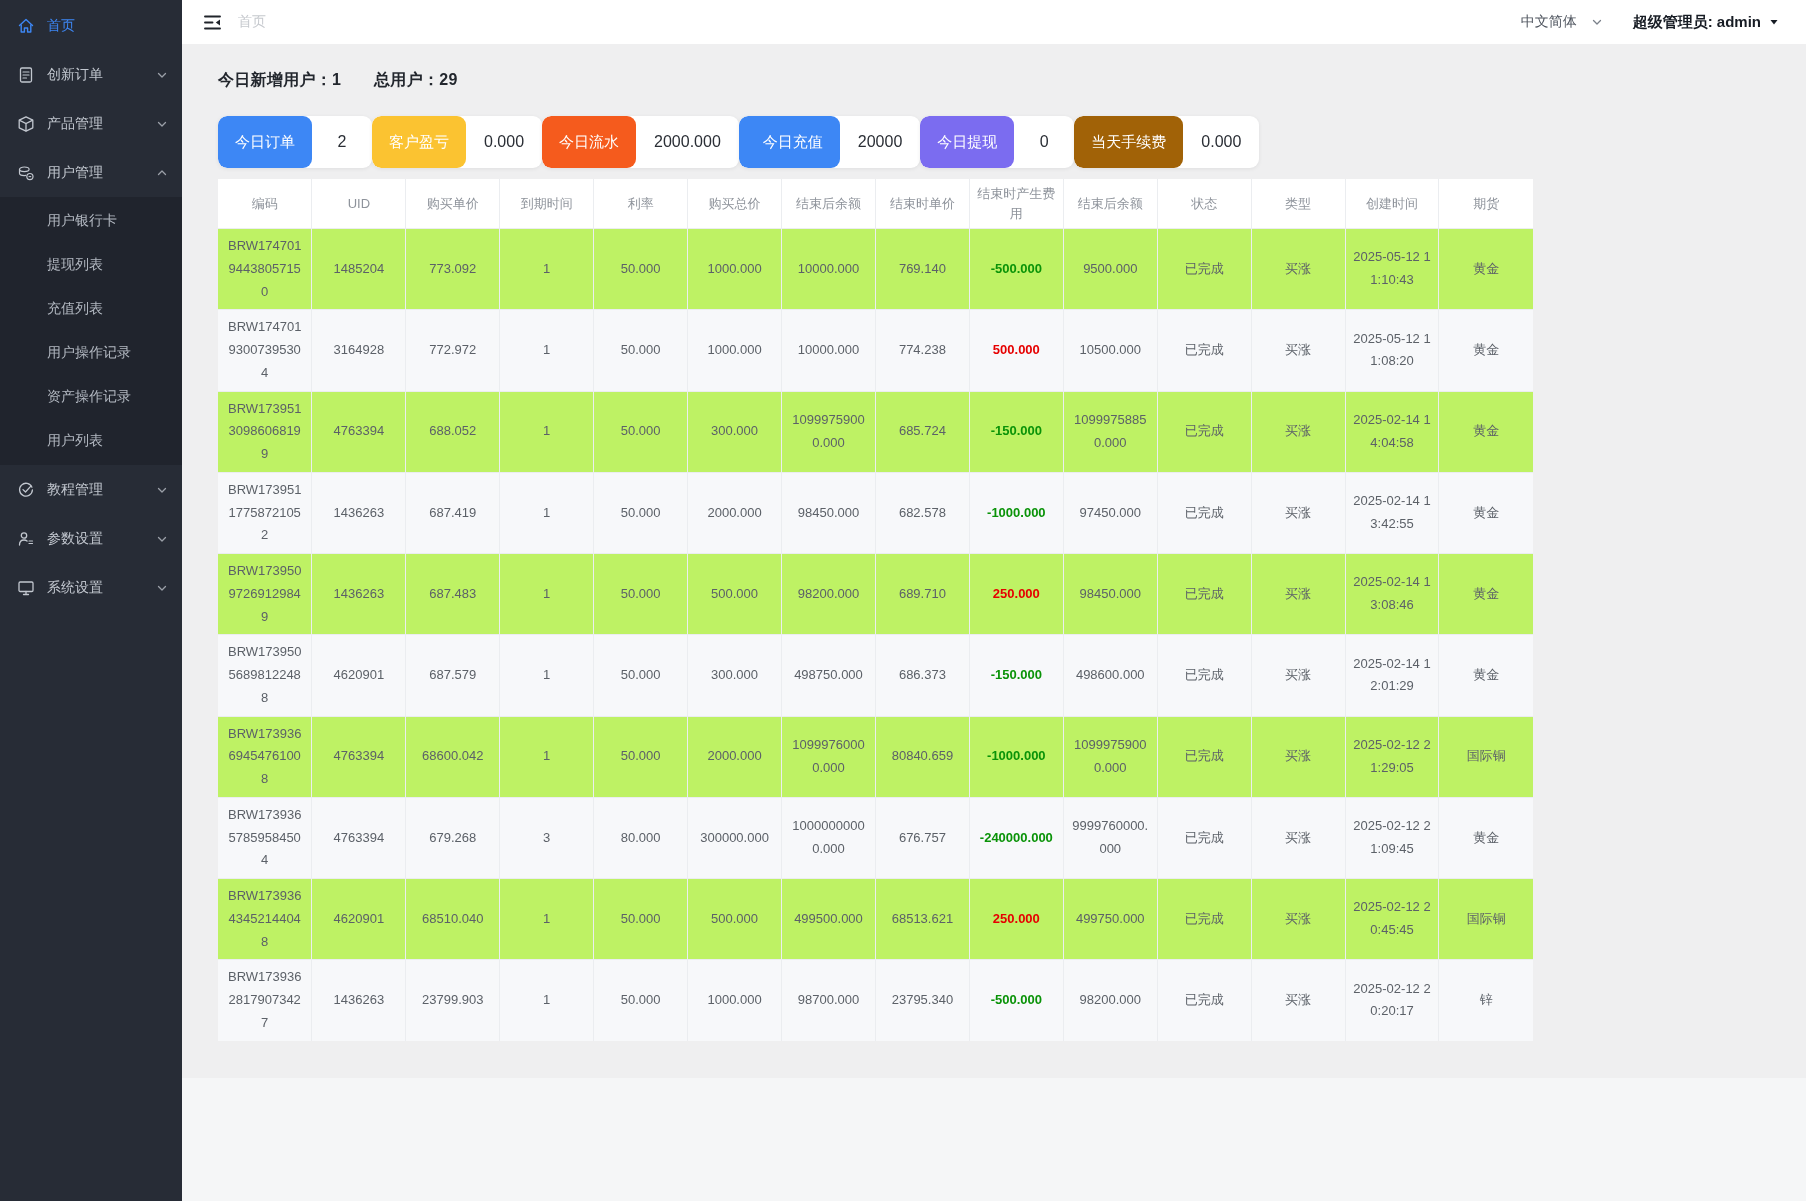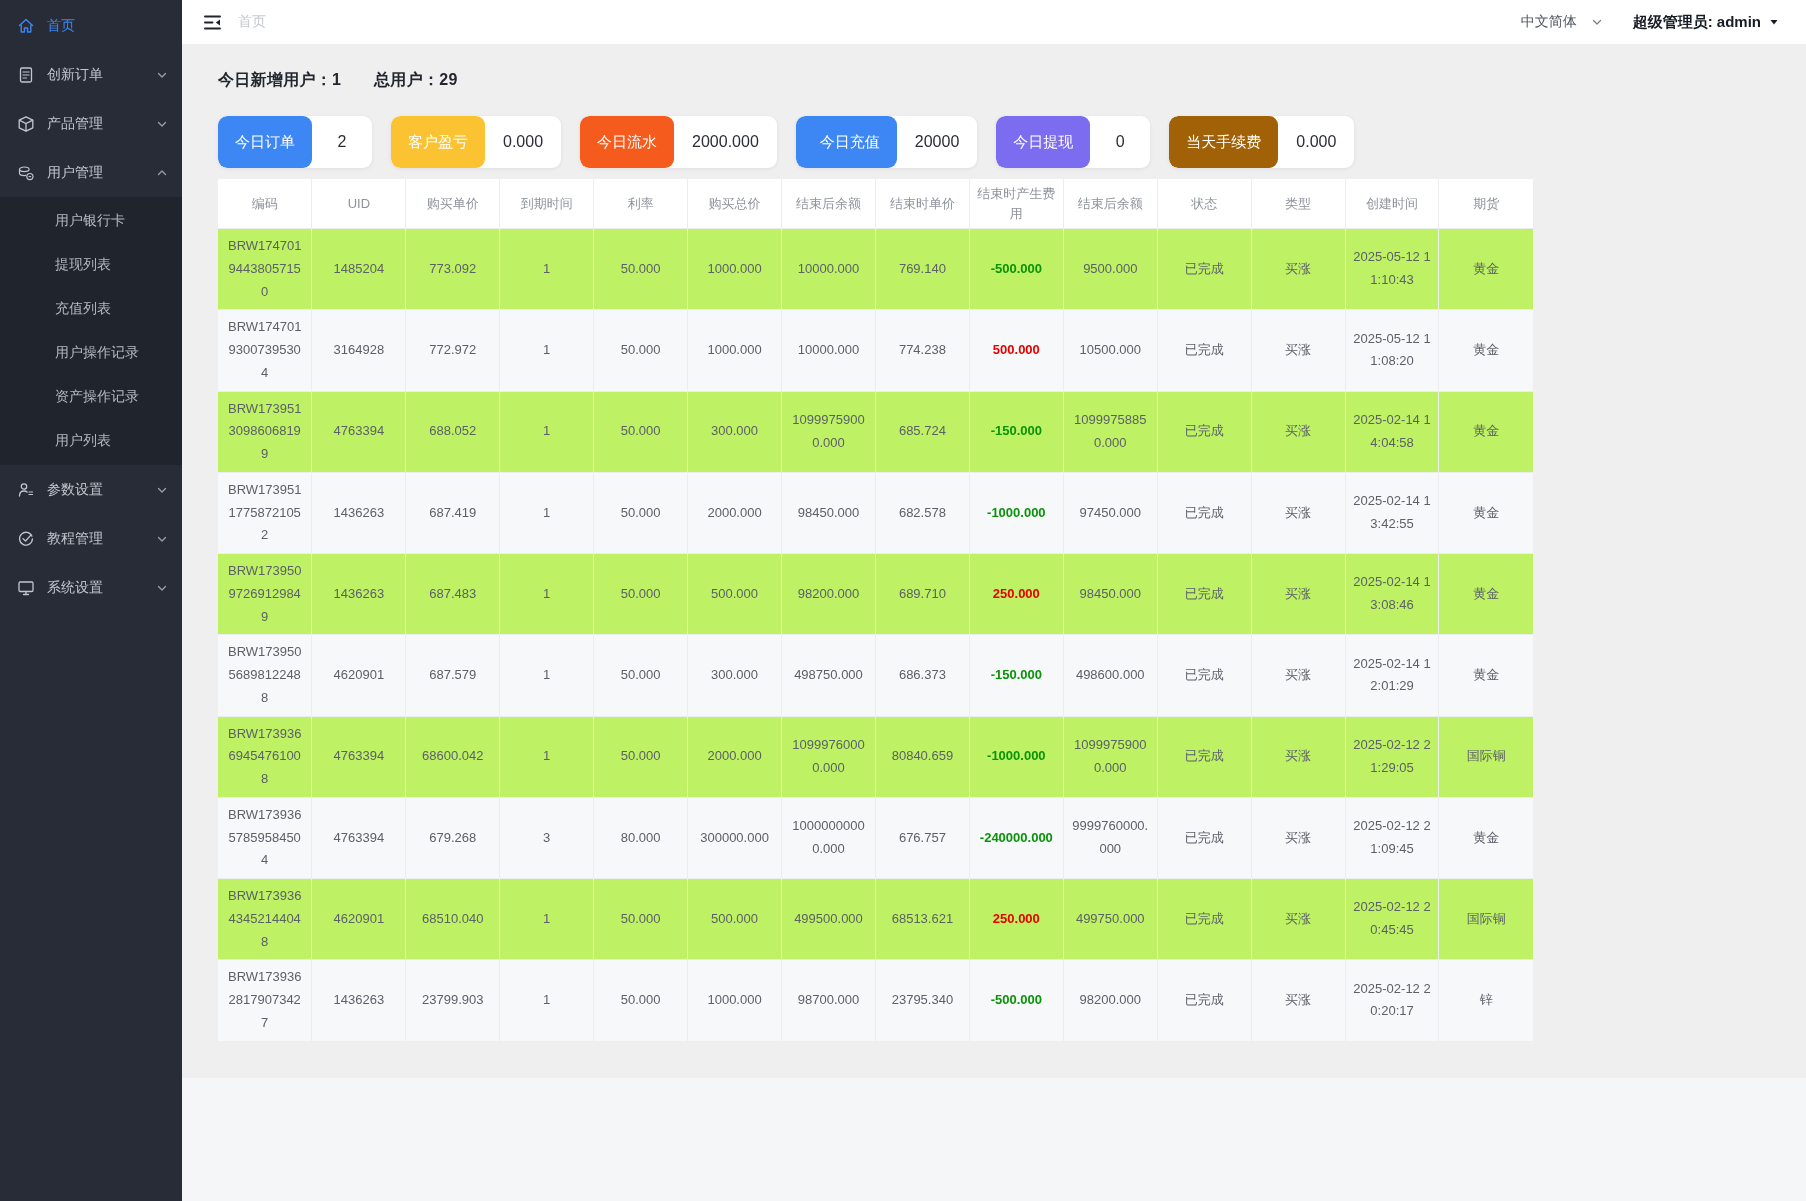--- a/index.html
+++ b/index.html
@@ -15,42 +15,42 @@
   .side-item {
     height:49px; display:flex; align-items:center;
     padding:0 14px 0 17px; font-size:14px; color:#c2c7cf; cursor:pointer;
   }
   .side-item.active { color:var(--accent); }
   .side-item .icon { width:18px; height:18px; margin-right:12px; display:inline-flex; }
   .side-item .icon svg { width:100%; height:100%; }
   .side-item .label { flex:0 0 auto; }
   .side-item .chev { margin-left:auto; width:12px; height:12px; opacity:.75; display:inline-flex; }
   .side-item .chev svg { width:100%; height:100%; }
-  .submenu { background:#20242d; padding:2px 8px; }
+  .submenu { background:#20242d; padding:2px 0; }
   .submenu-item {
     height:44px; display:flex; align-items:center;
     padding-left:47px; font-size:14px; color:#b3b9c2; cursor:pointer;
   }
   
   .main { flex:1; display:flex; flex-direction:column; background:#ffffff; min-width:0; }
   .topbar { height:44px; background:#ffffff; display:flex; align-items:center; padding:0 26px 0 20px; flex-shrink:0; }
   .hamburger { width:21px; height:21px; color:#20242b; cursor:pointer; display:inline-flex; }
   .hamburger svg { width:100%; height:100%; }
   .breadcrumb { margin-left:15px; font-size:14px; color:#c6c9ce; cursor:pointer; }
   .topbar-right { margin-left:auto; display:flex; align-items:center; gap:30px; }
   .lang { display:flex; align-items:center; gap:14px; font-size:14px; color:#4e545e; cursor:pointer; }
   .lang-chev, .admin-caret { width:12px; height:12px; display:inline-flex; color:#7a808a; }
   .lang-chev svg, .admin-caret svg { width:100%; height:100%; }
   .admin { display:flex; align-items:center; gap:7px; font-size:15px; font-weight:bold; color:#171c24; cursor:pointer; }
   .admin .admin-caret { color:#171c24; }
   
   .dashboard { background:#efeff0; padding:26px 36px 37px 36px; flex-shrink:0; }
   .summary { font-size:16px; font-weight:600; color:#23272e; letter-spacing:.3px; }
   .summary .pair + .pair { margin-left:28px; }
-  .cards { display:flex; gap:19px; margin-top:25px; }
+  .cards { display:flex; margin-top:25px; }
   .card {
     display:flex; height:52px; border-radius:9px; overflow:hidden;
     background:#ffffff; box-shadow:0 1px 4px rgba(0,0,0,.07);
   }
   .card-label {
     display:flex; align-items:center; padding:0 17px;
     color:#ffffff; font-size:15px; white-space:nowrap; border-radius:9px;
   }
   .card-value {
     display:flex; align-items:center; justify-content:center;
@@ -139,40 +139,40 @@
         <div class="submenu-item">用户银行卡</div>
         <div class="submenu-item">提现列表</div>
         <div class="submenu-item">充值列表</div>
         <div class="submenu-item">用户操作记录</div>
         <div class="submenu-item">资产操作记录</div>
         <div class="submenu-item">用户列表</div>
       </div>
       <div class="side-item">
         <span class="icon">
           <svg viewBox="0 0 18 18">
+            <path d="M14.9 6.2 A6.4 6.4 0 1 0 15.4 9" fill="none" stroke="currentColor" stroke-width="1.3" stroke-linecap="round"></path>
+            <path d="M6 8.6 L8.5 11 L13.6 5.4" fill="none" stroke="currentColor" stroke-width="1.3" stroke-linecap="round" stroke-linejoin="round"></path>
+          </svg>
+        </span>
+        <span class="label">教程管理</span>
+        <span class="chev">
+          <svg viewBox="0 0 12 12">
+            <path d="M2.5 4.5 L6 8 L9.5 4.5" fill="none" stroke="currentColor" stroke-width="1.3" stroke-linecap="round" stroke-linejoin="round"></path>
+          </svg>
+        </span>
+      </div>
+      <div class="side-item">
+        <span class="icon">
+          <svg viewBox="0 0 18 18">
             <circle cx="7" cy="5.5" r="2.7" fill="none" stroke="currentColor" stroke-width="1.3"></circle>
             <path d="M2.5 15 C2.5 11.8 4.6 10 7 10 C8.2 10 9.3 10.4 10.1 11.1" fill="none" stroke="currentColor" stroke-width="1.3" stroke-linecap="round"></path>
             <path d="M12 11 H15.5 M12 13.5 H15.5" stroke="currentColor" stroke-width="1.2" stroke-linecap="round"></path>
           </svg>
         </span>
         <span class="label">参数设置</span>
-        <span class="chev">
-          <svg viewBox="0 0 12 12">
-            <path d="M2.5 4.5 L6 8 L9.5 4.5" fill="none" stroke="currentColor" stroke-width="1.3" stroke-linecap="round" stroke-linejoin="round"></path>
-          </svg>
-        </span>
-      </div>
-      <div class="side-item">
-        <span class="icon">
-          <svg viewBox="0 0 18 18">
-            <path d="M14.9 6.2 A6.4 6.4 0 1 0 15.4 9" fill="none" stroke="currentColor" stroke-width="1.3" stroke-linecap="round"></path>
-            <path d="M6 8.6 L8.5 11 L13.6 5.4" fill="none" stroke="currentColor" stroke-width="1.3" stroke-linecap="round" stroke-linejoin="round"></path>
-          </svg>
-        </span>
-        <span class="label">教程管理</span>
         <span class="chev">
           <svg viewBox="0 0 12 12">
             <path d="M2.5 4.5 L6 8 L9.5 4.5" fill="none" stroke="currentColor" stroke-width="1.3" stroke-linecap="round" stroke-linejoin="round"></path>
           </svg>
         </span>
       </div>
       <div class="side-item">
         <span class="icon">
           <svg viewBox="0 0 18 18">
             <rect x="2" y="3" width="14" height="9.5" rx="1.2" fill="none" stroke="currentColor" stroke-width="1.3"></rect>

